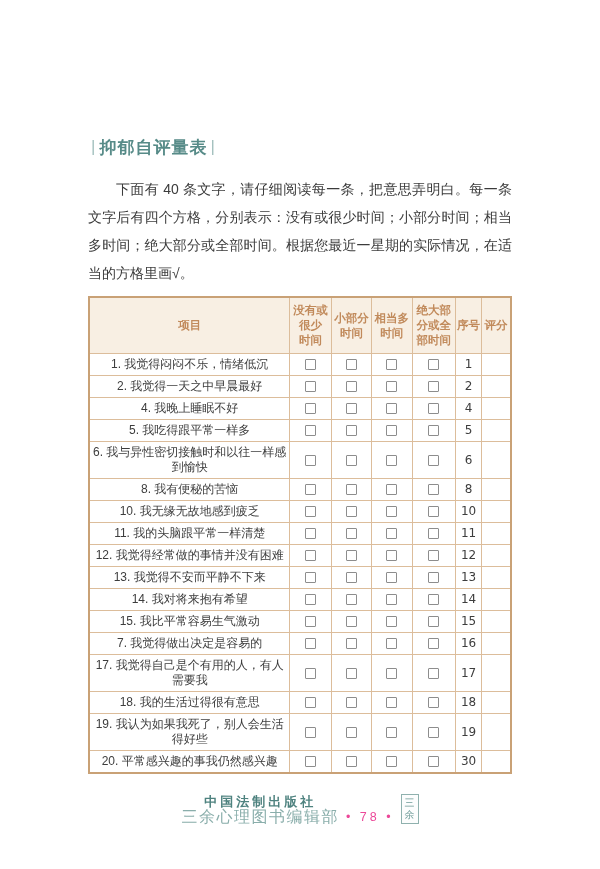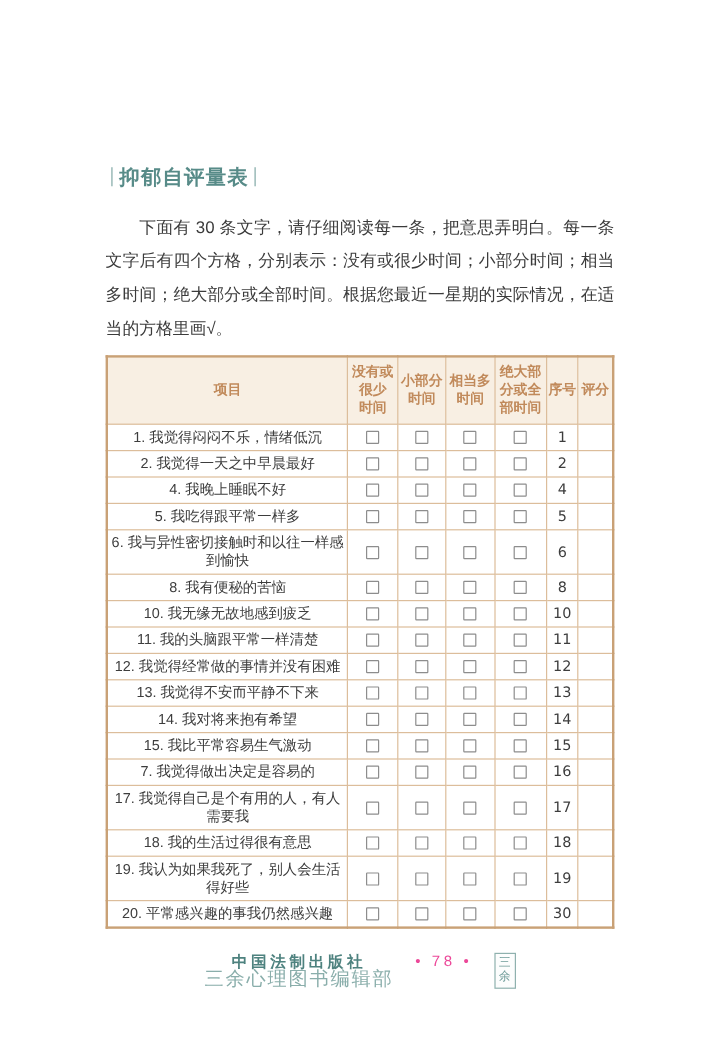--- a/index.html
+++ b/index.html
@@ -94,22 +94,22 @@
     background: #ffffff;
     vertical-align: middle;
   }
   
   .footer {
     position: absolute;
     left: 0; top: 794px;
     width: 600px;
     display: flex;
     justify-content: center;
-    align-items: flex-start;
-    gap: 18px;
+    align-items: flex-end;
+    gap: 7px;
   }
   .pub-block { text-align: center; }
   .pub-name {
     font-size: 13px;
     font-weight: bold;
     color: #4e827f;
     letter-spacing: 3px;
     line-height: 16px;
     white-space: nowrap;
   }
@@ -139,21 +139,21 @@
   .seal div { display: block; }
 </style>
 </head>
 <body>
 
 <div class="page">
   <div class="content">
 
     <div class="title"><span class="bar">|</span><span>抑郁自评量表</span><span class="bar">|</span></div>
 
-    <p class="intro">下面有 30 条文字，请仔细阅读每一条，把意思弄明白。每一条文字后有四个方格，分别表示：没有或很少时间；小部分时间；相当多时间；绝大部分或全部时间。根据您最近一星期的实际情况，在适当的方格里画√。</p>
+    <p class="intro">下面有 40 条文字，请仔细阅读每一条，把意思弄明白。每一条文字后有四个方格，分别表示：没有或很少时间；小部分时间；相当多时间；绝大部分或全部时间。根据您最近一星期的实际情况，在适当的方格里画√。</p>
 
     <table class="scale">
       <colgroup>
         <col style="width:199px">
         <col style="width:41px">
         <col style="width:40px">
         <col style="width:40px">
         <col style="width:43px">
         <col style="width:26px">
         <col style="width:29px">

